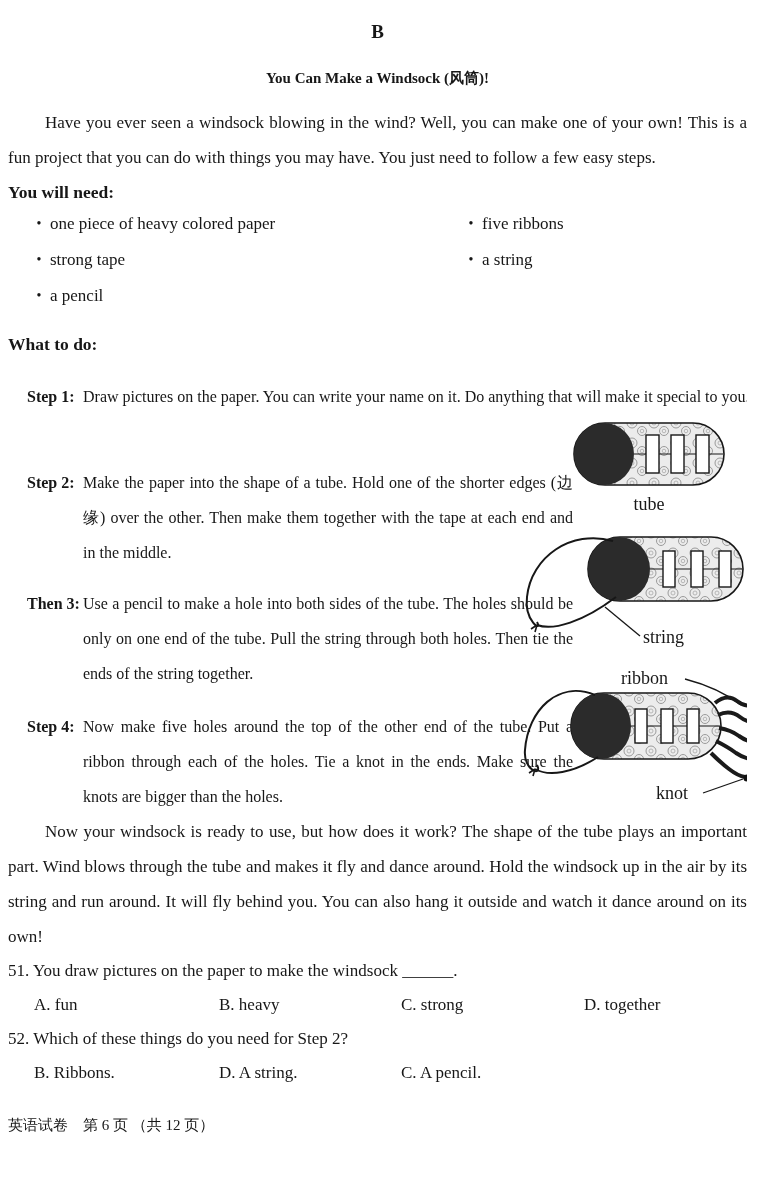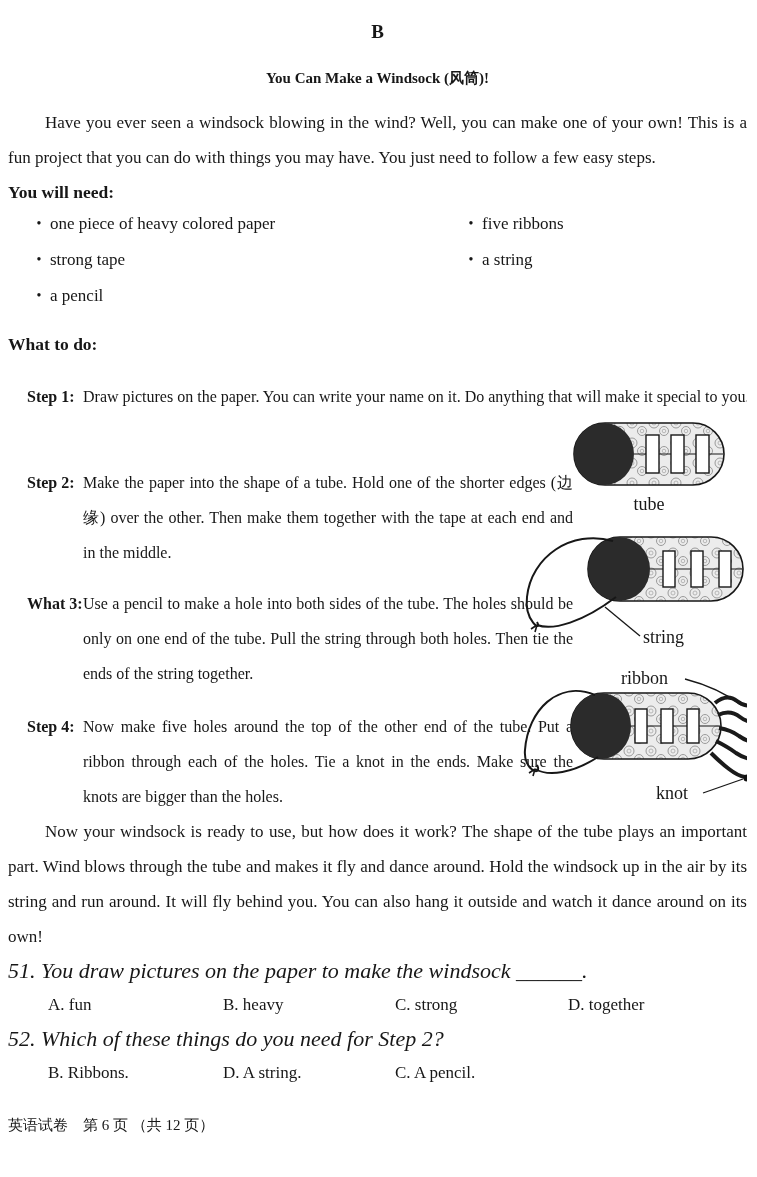--- a/index.html
+++ b/index.html
@@ -30,22 +30,22 @@
   .s2, .s3, .s4 { width:490px; height:105px; }
   .s2 { margin-top:16px; }
   .s3 { margin-top:16px; }
   .s4 { margin-top:18px; }
   .fig { position:absolute; }
   .fig-tube   { left:552px; top:38px;  }
   .fig-string { left:505px; top:148px; }
   .fig-ribbon { left:505px; top:286px; }
   .fig text { font-family:"Liberation Serif","DejaVu Serif",serif; font-size:18px; fill:#171717; }
   .closing { margin:0; font-size:17px; line-height:35px; text-align:justify; text-indent:37px; }
-  .q-line { font-size:22px; line-height:34px;font-style:italic; }
-  .opts { display:grid; grid-template-columns:175px 172px 173px auto; margin-left:40px; font-size:17px; line-height:34px; }
+  .q-line { font-size:17px; line-height:34px; }
+  .opts { display:grid; grid-template-columns:175px 172px 173px auto; margin-left:26px; font-size:17px; line-height:34px;gap:10px; }
   .footer { text-align:left; font-size:15px; margin-top:26px; }
 </style>
 </head>
 <body>
 
 <div class="page">
 
   <div class="section-label">B</div>
 
   <div class="title">You Can Make a Windsock (风筒)!</div>
@@ -89,21 +89,21 @@
       <span class="step-label">Step 1:</span>
       <span>Draw pictures on the paper. You can write your name on it. Do anything that will make it special to you.</span>
     </div>
 
     <div class="step s2">
       <span class="step-label">Step 2:</span>
       <span>Make the paper into the shape of a tube. Hold one of the shorter edges (边缘) over the other. Then make them together with the tape at each end and in the middle.</span>
     </div>
 
     <div class="step s3">
-      <span class="step-label">What 3:</span>
+      <span class="step-label">Then 3:</span>
       <span>Use a pencil to make a hole into both sides of the tube. The holes should be only on one end of the tube. Pull the string through both holes. Then tie the ends of the string together.</span>
     </div>
 
     <div class="step s4">
       <span class="step-label">Step 4:</span>
       <span>Now make five holes around the top of the other end of the tube. Put a ribbon through each of the holes. Tie a knot in the ends. Make sure the knots are bigger than the holes.</span>
     </div>
 
     <svg class="fig fig-tube" width="180" height="100" viewBox="0 0 180 100">
       <defs>

